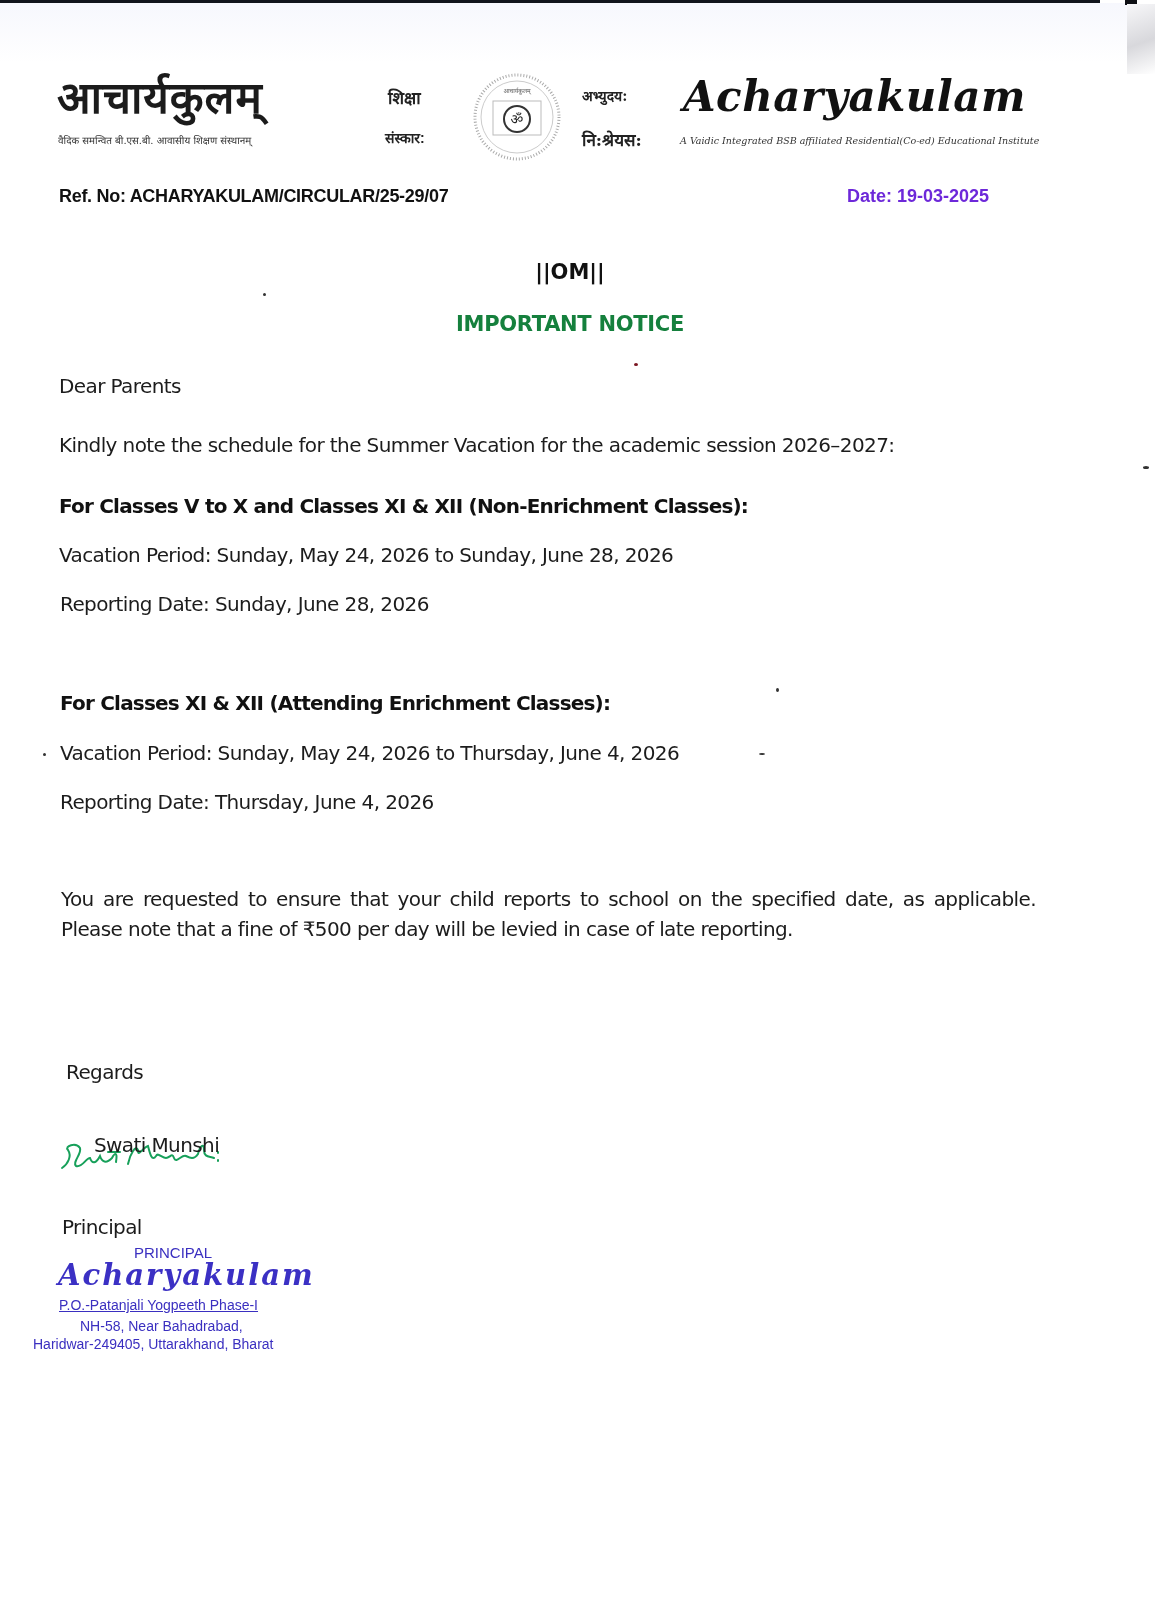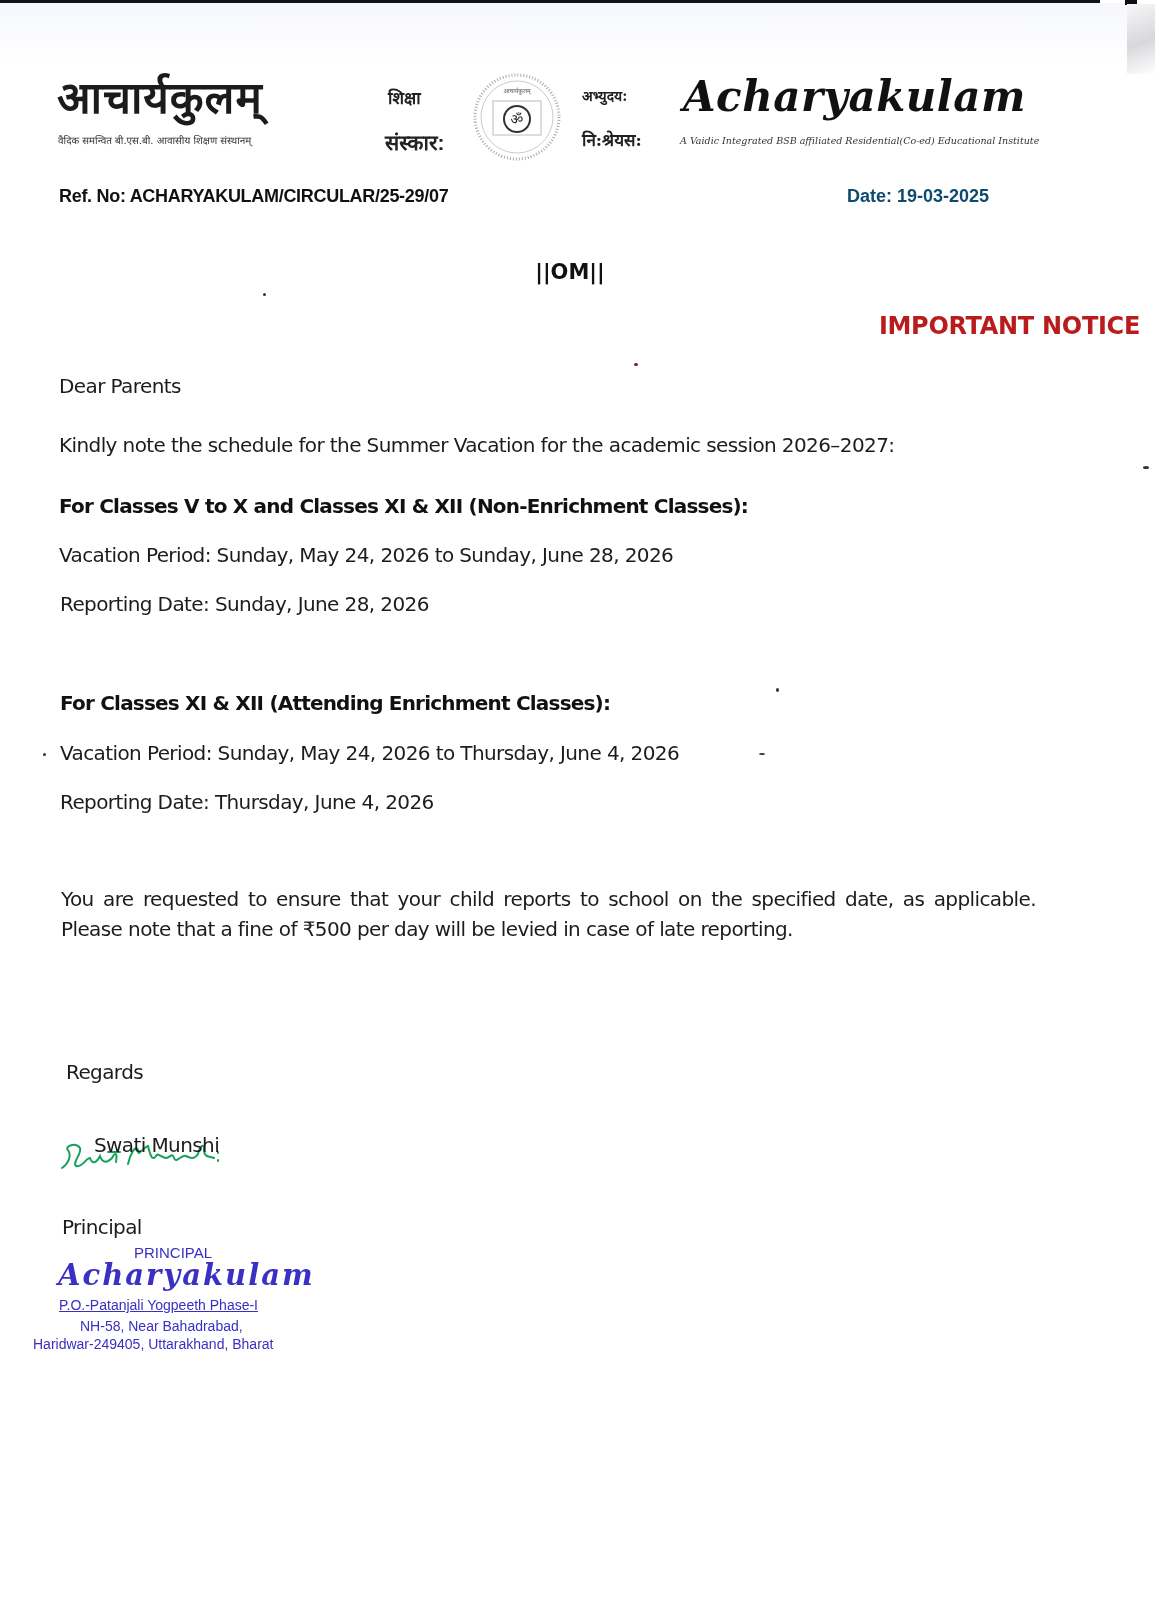--- a/index.html
+++ b/index.html
@@ -5,32 +5,32 @@
   html, body { margin:0; padding:0; }
   body { width:1163px; height:1600px; background:#ffffff; position:relative; overflow:hidden; font-family:"DejaVu Sans", sans-serif; color:#1a1a1a; }
   .topband { position:absolute; left:0; top:0; width:1100px; height:3px; background:#11141c; }
   .topband-right { position:absolute; left:1125px; top:0; width:12px; height:5px; background:#0e0f14; }
   .corner-fold { position:absolute; left:1127px; top:4px; width:28px; height:70px; background:linear-gradient(160deg,#f7f7f9 0%,#d8d8dc 55%,#ffffff 100%); }
   .scan-tint { position:absolute; left:0; top:3px; width:1127px; height:60px; background:linear-gradient(#eef0fb,#ffffff); opacity:.5; }
 
   .hi-title { position:absolute; left:57px; top:66px; font-family:"DejaVu Serif", serif; font-weight:bold; font-size:44px; color:#1b1b1b; letter-spacing:1px; white-space:nowrap; }
   .hi-sub { position:absolute; left:58px; top:133px; font-family:"DejaVu Serif", serif; font-size:10px; color:#333; white-space:nowrap; }
   .motto-l1 { position:absolute; left:388px; top:86px; font-family:"DejaVu Serif", serif; font-size:17px; font-weight:bold; color:#222; }
-  .motto-l2 { position:absolute; left:385px; top:128px; font-family:Liberation Sans, sans-serif; font-size:21px; font-weight:bold; color:#222; }
+  .motto-l2 { position:absolute; left:385px; top:128px; font-family:Liberation Sans, sans-serif; font-size:14px; font-weight:bold; color:#222; }
   .motto-r1 { position:absolute; left:582px; top:86px; font-family:"DejaVu Serif", serif; font-size:14px; font-weight:bold; color:#222; }
   .motto-r2 { position:absolute; left:582px; top:128px; font-family:"DejaVu Serif", serif; font-size:17px; font-weight:bold; color:#222; }
   .emblem { position:absolute; left:473px; top:73px; width:88px; height:88px; }
   .en-title { position:absolute; left:683px; top:72px; font-family:"DejaVu Serif", serif; font-style:italic; font-weight:bold; font-size:42px; color:#111; white-space:nowrap; letter-spacing:0.5px; }
   .en-sub { position:absolute; left:680px; top:135px; font-family:"DejaVu Serif", serif; font-style:italic; font-size:9.5px; color:#333; white-space:nowrap; }
 
   .ref { position:absolute; left:59px; top:186px; font-family:"Liberation Sans", sans-serif; font-weight:bold; font-size:18px; color:#111; letter-spacing:-0.3px; }
-  .date { position:absolute; left:847px; top:186px; font-family:"Liberation Sans", sans-serif; font-weight:bold; font-size:18px; color:#0c4a6e; }
+  .date { position:absolute; left:847px; top:186px; font-family:"Liberation Sans", sans-serif; font-weight:bold; font-size:18px; color:#6d28d9; }
 
   .om { position:absolute; left:0; width:1140px; top:260px; text-align:center; font-family:"DejaVu Sans", sans-serif; font-weight:bold; font-size:21px; color:#111; }
-  .notice { position:absolute; left:0; width:1140px; top:312px; text-align:right; font-family:"DejaVu Sans", sans-serif; font-weight:bold; font-size:24px; color:#b91c1c; letter-spacing:-0.3px; }
+  .notice { position:absolute; left:0; width:1140px; top:312px; text-align:center; font-family:"DejaVu Sans", sans-serif; font-weight:bold; font-size:21px; color:#15803d; letter-spacing:-0.3px; }
 
   .body-text { position:absolute; font-family:"DejaVu Sans", sans-serif; font-size:20px; color:#1c1c1c; white-space:nowrap; letter-spacing:-0.6px; }
   .heading { position:absolute; font-family:"DejaVu Sans", sans-serif; font-weight:bold; font-size:20px; color:#111; white-space:nowrap; letter-spacing:-0.8px; }
   .para { position:absolute; left:61px; top:884px; width:975px; font-family:"DejaVu Sans", sans-serif; font-size:20px; color:#1c1c1c; line-height:30px; text-align:justify; letter-spacing:-0.6px; }
 
   .signature { position:absolute; left:58px; top:1136px; width:170px; height:40px; }
   .stamp { position:absolute; font-family:"Liberation Sans", sans-serif; color:#3a2fc0; white-space:nowrap; }
   .stamp-title { position:absolute; left:58px; top:1258px; font-family:"DejaVu Serif", serif; font-style:italic; font-weight:bold; font-size:29px; color:#3b30c4; letter-spacing:2px; white-space:nowrap; }
 
   .speck { position:absolute; background:#333; border-radius:50%; }

